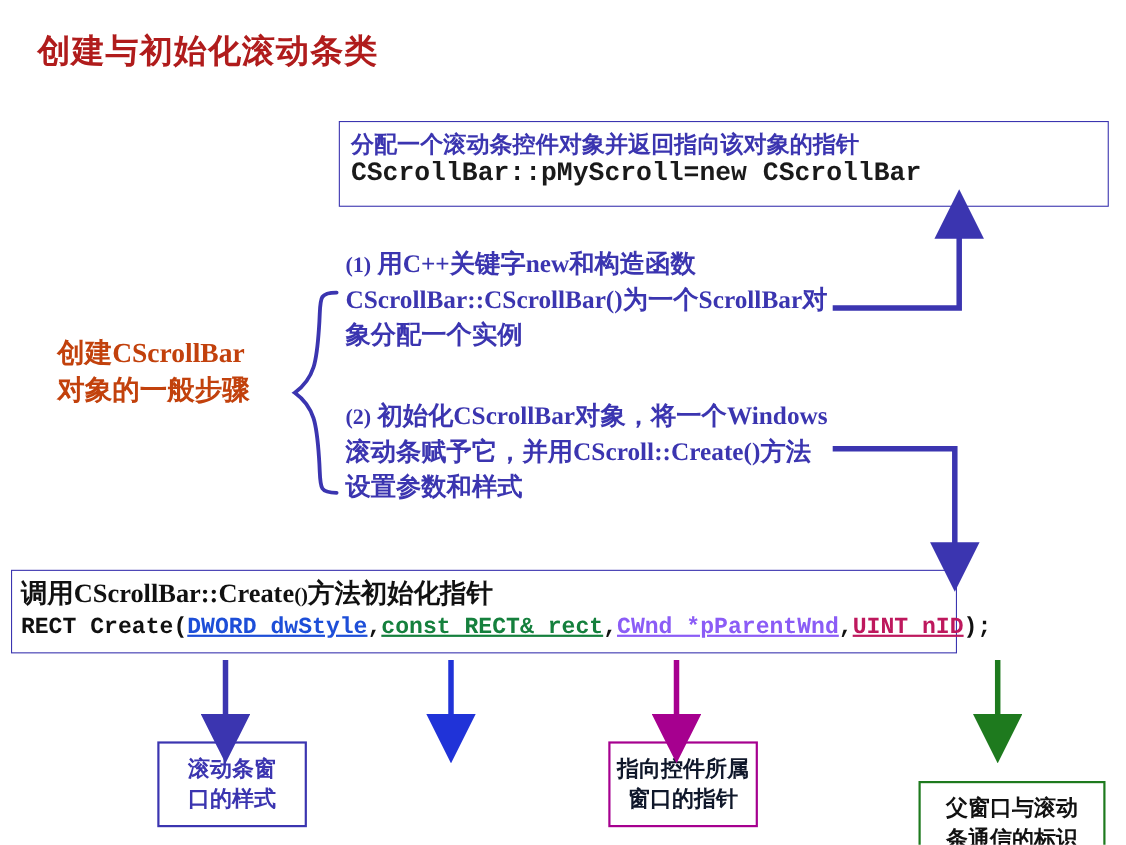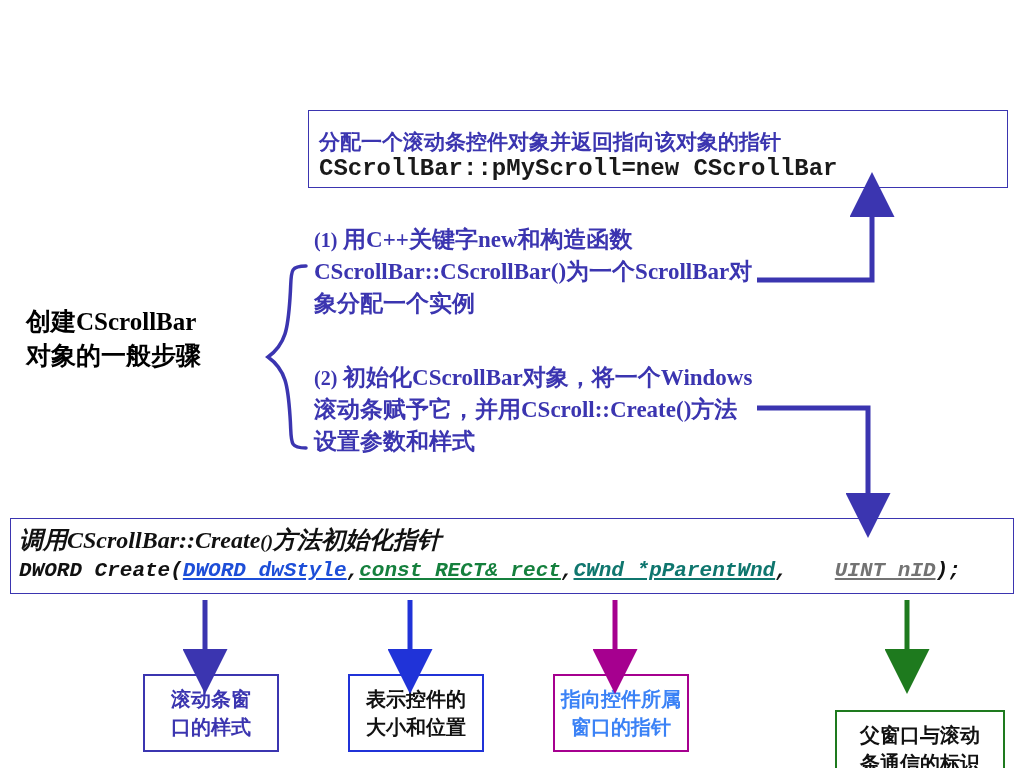--- a/index.html
+++ b/index.html
@@ -35,21 +35,21 @@
 
   
   .top-box {
     position: absolute;
     left: 308px;
     top: 110px;
     width: 700px;
     height: 78px;
     border: 1.5px solid #3b35b0;
     box-sizing: border-box;
-    padding: 17px 10px 0 10px;
+    padding: 7px 10px 0 10px;
   }
   .top-line1 {
     font-family: "Liberation Sans", sans-serif;
     font-size: 21px;
     font-weight: bold;
     color: #3b35b0;
     line-height: 28px;
     white-space: nowrap;
   }
   .top-line2 {
@@ -57,26 +57,26 @@
     font-size: 24px;
     font-weight: bold;
     color: #1a1a1a;
     line-height: 26px;
     white-space: nowrap;
   }
 
   
   .left-label {
     position: absolute;
-    left: 26px;
+    left: 52px;
     top: 305px;
     width: 230px;
     font-size: 25px;
     font-weight: bold;
-    color: #000000;
+    color: #c2410c;
     line-height: 34px;
   }
 
   
   .brace {
     position: absolute;
     left: 262px;
     top: 262px;
   }
 
@@ -94,83 +94,83 @@
   .step2 { top: 362px; }
   .small-paren {
     font-size: 20px;
   }
 
   
   .bottom-box {
     position: absolute;
     left: 10px;
     top: 518px;
-    width: 1004px;
+    width: 860px;
     height: 76px;
     border: 1.5px solid #3b35b0;
     box-sizing: border-box;
     padding: 6px 8px 0 8px;
-    font-style: italic;
   }
   .bottom-line1 {
     font-size: 24px;
     font-weight: bold;
     color: #111111;
     line-height: 31px;
     white-space: nowrap;
   }
   .bottom-line1 .mini { font-size: 19px; }
   .bottom-line2 {
     font-family: "Liberation Mono", monospace;
     font-size: 21px;
     font-weight: bold;
     color: #111111;
     line-height: 28px;
     white-space: nowrap;
   }
   .bottom-line2 .p-style { color: #1d4ed8; text-decoration: underline; }
   .bottom-line2 .p-rect  { color: #15803d; text-decoration: underline; }
-  .bottom-line2 .p-wnd   { color: #0f766e; text-decoration: underline; }
-  .bottom-line2 .p-nid   { color: #737373; text-decoration: underline; margin-left: 47px; }
+  .bottom-line2 .p-wnd   { color: #8b5cf6; text-decoration: underline; }
+  .bottom-line2 .p-nid   { color: #be185d; text-decoration: underline; }
 
   
   .leaf {
     position: absolute;
     top: 674px;
     width: 136px;
     height: 78px;
     box-sizing: border-box;
     border: 2.5px solid #3b35b0;
     display: flex;
     align-items: center;
     justify-content: center;
     text-align: center;
     font-size: 20px;
     font-weight: bold;
     line-height: 28px;
     color: #3b35b0;
   }
   .leaf1 { left: 143px; border-color: #3b35b0; color: #3b35b0; }
   .leaf2 { left: 348px; border-color: #2033d8; color: #111111; }
-  .leaf3 { left: 553px; border-color: #a6008f; color: #3b82f6; }
+  .leaf3 { left: 553px; border-color: #a6008f; color: #0f172a; }
   .leaf4 { left: 835px; width: 170px; border-color: #1e7a1e; color: #111111; margin-top: 36px; }
 
   svg.arrows {
     position: absolute;
     left: 0; top: 0;
     width: 1024px;
     height: 768px;
     pointer-events: none;
   }
 </style>
 </head>
 <body>
 
 <div class="slide">
 
+  <div class="title">创建与初始化滚动条类</div>
 
   <div class="top-box">
     <div class="top-line1">分配一个滚动条控件对象并返回指向该对象的指针</div>
     <div class="top-line2">CScrollBar::pMyScroll=new CScrollBar</div>
   </div>
 
   <div class="left-label"><span style="white-space: pre-line;">创建CScrollBar
 对象的一般步骤</span></div>
 
   <div class="brace">
@@ -182,30 +182,26 @@
   <div class="step step1">
     <span class="small-paren">(1)</span><span> 用C++关键字new和构造函数CScrollBar::CScrollBar()为一个ScrollBar对象分配一个实例</span>
   </div>
 
   <div class="step step2">
     <span class="small-paren">(2)</span><span> 初始化CScrollBar对象，将一个Windows滚动条赋予它，并用CScroll::Create()方法设置参数和样式</span>
   </div>
 
   <div class="bottom-box">
     <div class="bottom-line1"><span>调用CScrollBar::Create</span><span class="mini">()</span><span>方法初始化指针</span></div>
-    <div class="bottom-line2"><span>DWORD Create(</span><span class="p-style">DWORD dwStyle</span><span>,</span><span class="p-rect">const RECT&amp; rect</span><span>,</span><span class="p-wnd">CWnd *pParentWnd</span><span>,</span><span class="p-nid">UINT nID</span><span>);</span></div>
+    <div class="bottom-line2"><span>RECT Create(</span><span class="p-style">DWORD dwStyle</span><span>,</span><span class="p-rect">const RECT&amp; rect</span><span>,</span><span class="p-wnd">CWnd *pParentWnd</span><span>,</span><span class="p-nid">UINT nID</span><span>);</span></div>
   </div>
 
   <div class="leaf leaf1">
       <span style="white-space: pre-line;">滚动条窗
 口的样式</span>
-    </div>
-  <div class="leaf leaf2">
-      <span style="white-space: pre-line;">表示控件的
-大小和位置</span>
     </div>
   <div class="leaf leaf3">
       <span style="white-space: pre-line;">指向控件所属
 窗口的指针</span>
     </div>
   <div class="leaf leaf4">
       <span style="white-space: pre-line;">父窗口与滚动
 条通信的标识</span>
     </div>
 

